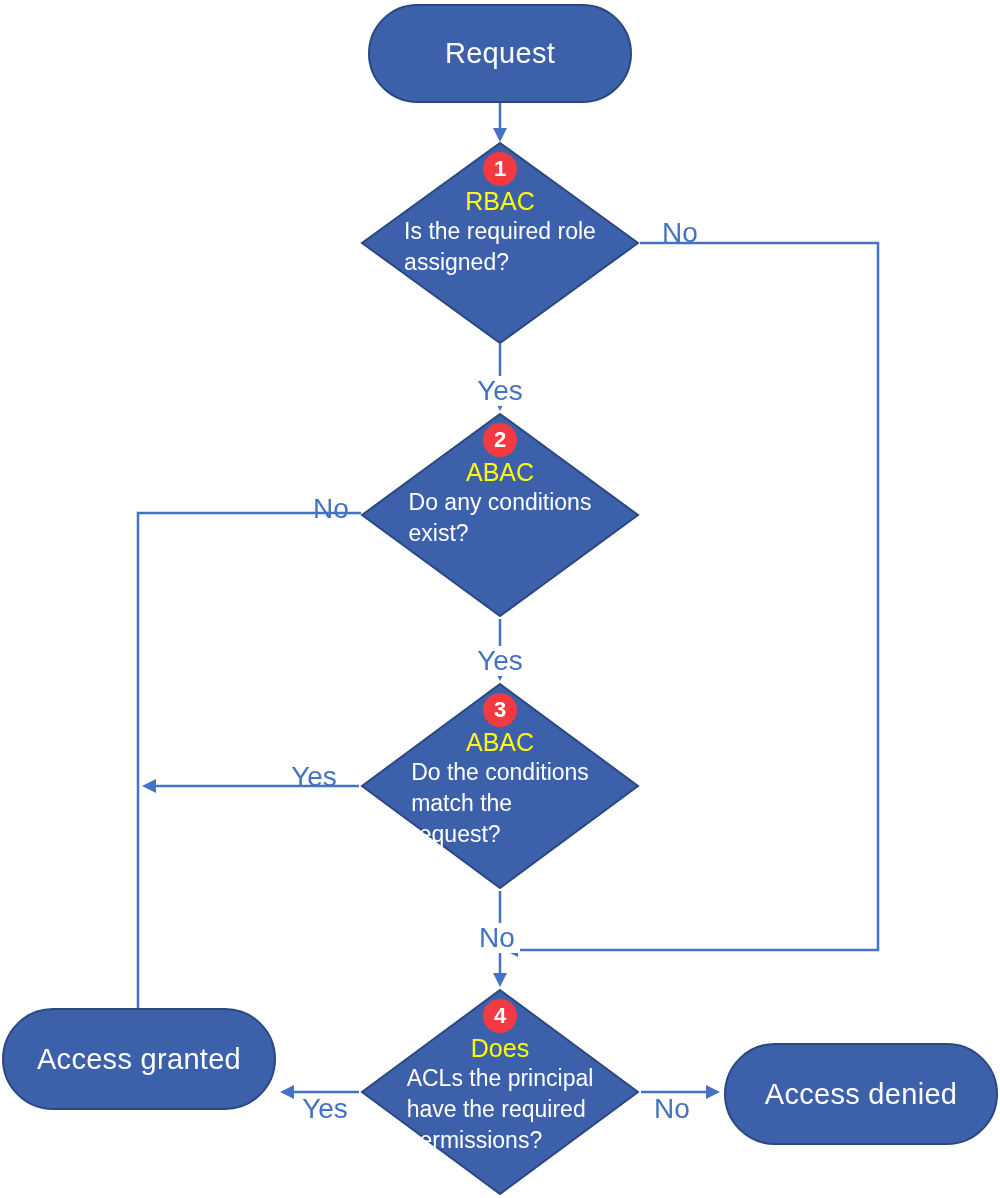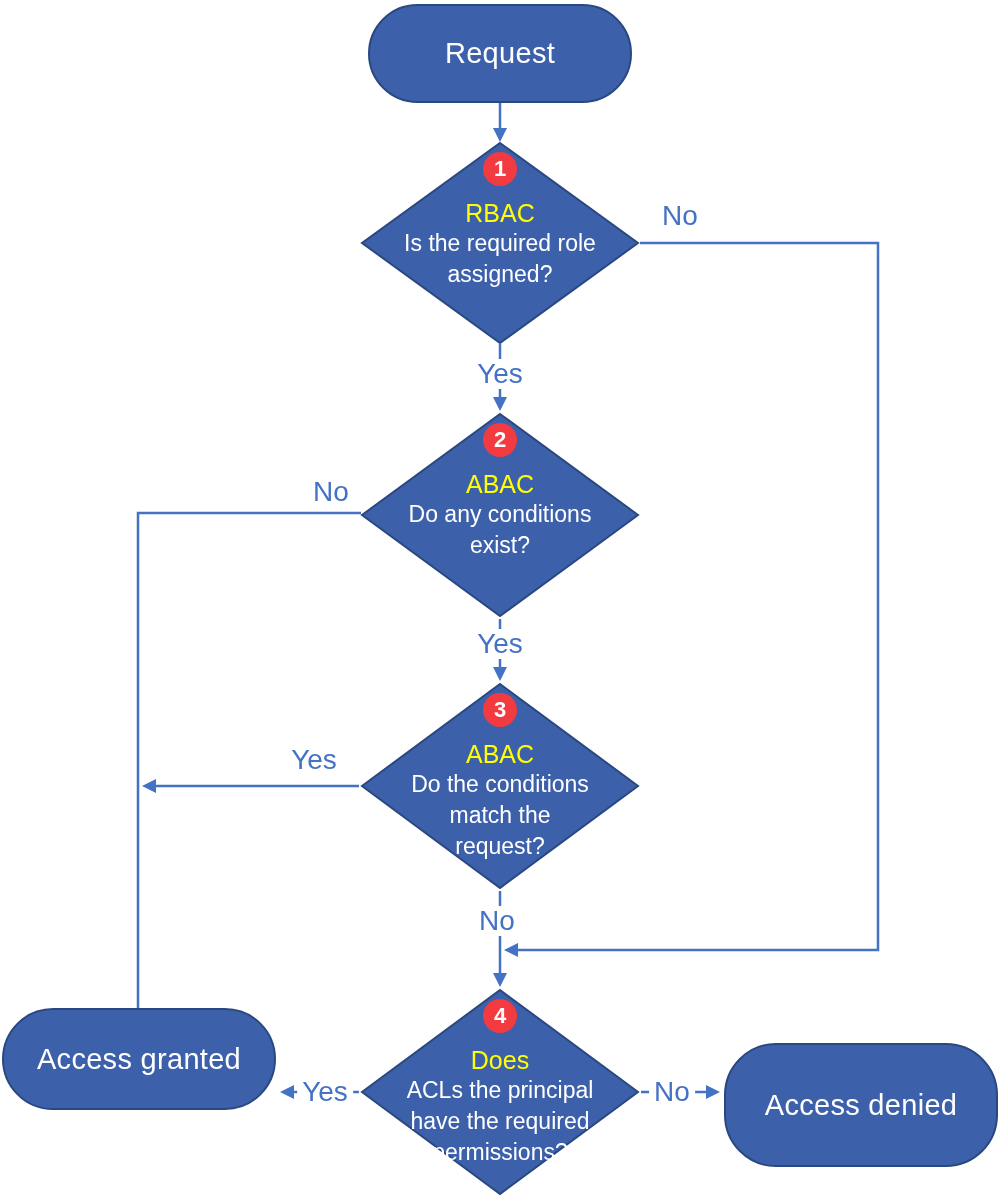--- a/index.html
+++ b/index.html
@@ -65,41 +65,41 @@
     background: #F23B40;
     color: #ffffff;
     font-size: 22px;
     font-weight: bold;
     display: flex;
     align-items: center;
     justify-content: center;
     flex: 0 0 auto;
   }
   .model {
-    margin-top: 12px;
+    margin-top: 0;
     color: #FFFF00;
     font-size: 25px;
     line-height: 1.2;
   }
   .question {
     color: #ffffff;
     font-size: 23px;
     line-height: 1.34;
-    text-align: center;
     white-space: pre-line;
   }
 
   .elabel {
     position: absolute;
     z-index: 3;
     transform: translate(-50%, -50%);
     color: #4472C4;
     font-size: 28px;
     line-height: 1;
     padding: 1px 5px;
+    margin-top: 17px;
   }
   .elabel.bg { background: #ffffff; }
 </style>
 </head>
 <body>
 
 <div class="canvas">
 
   <svg class="connectors" viewBox="0 0 1000 1198" xmlns="http://www.w3.org/2000/svg">
 
@@ -182,21 +182,21 @@
       <div class="question">ACLs the principal
 have the required
 permissions?</div>
     </div>
   </div>
 
   <div class="node stadium" style="left:2px; top:1008px; width:274px; height:102px;">
     <span>Access granted</span>
   </div>
 
-  <div class="node stadium" style="left:724px; top:1043px; width:274px; height:124px;">
+  <div class="node stadium" style="left:724px; top:1043px; width:274px; height:102px;">
     <span>Access denied</span>
   </div>
 
   <div class="elabel" style="left:680px; top:216px;">No</div>
   <div class="elabel bg" style="left:500px; top:374px;">Yes</div>
   <div class="elabel" style="left:331px; top:492px;">No</div>
   <div class="elabel bg" style="left:500px; top:644px;">Yes</div>
   <div class="elabel" style="left:314px; top:760px;">Yes</div>
   <div class="elabel bg" style="left:497px; top:921px;">No</div>
   <div class="elabel bg" style="left:325px; top:1092px;">Yes</div>

